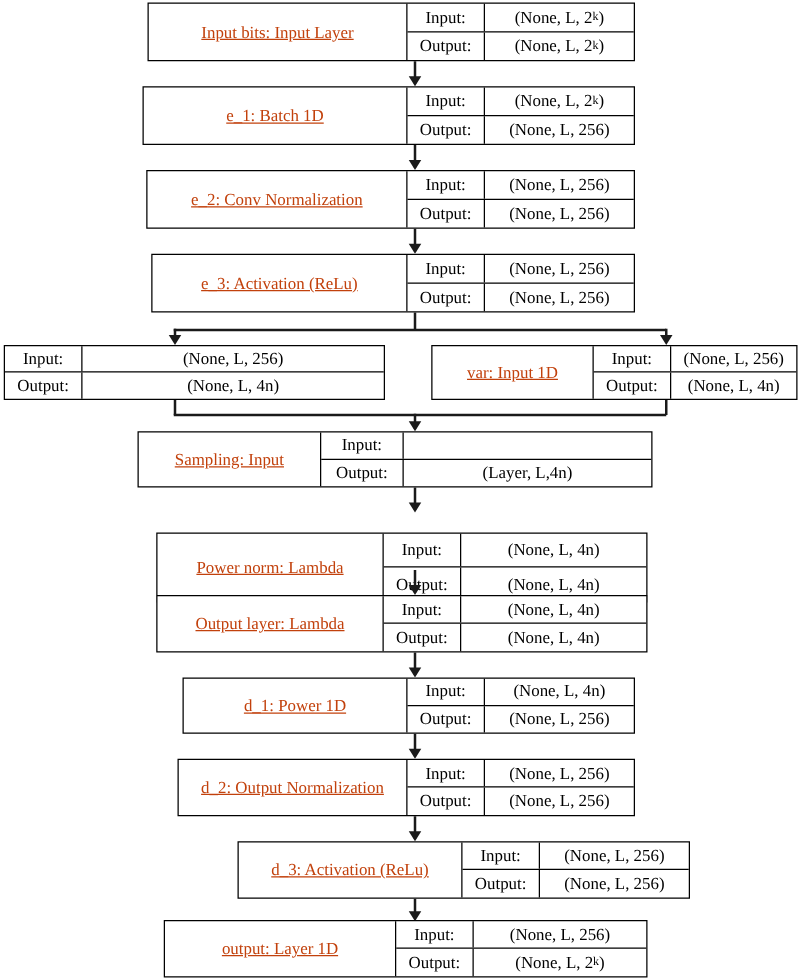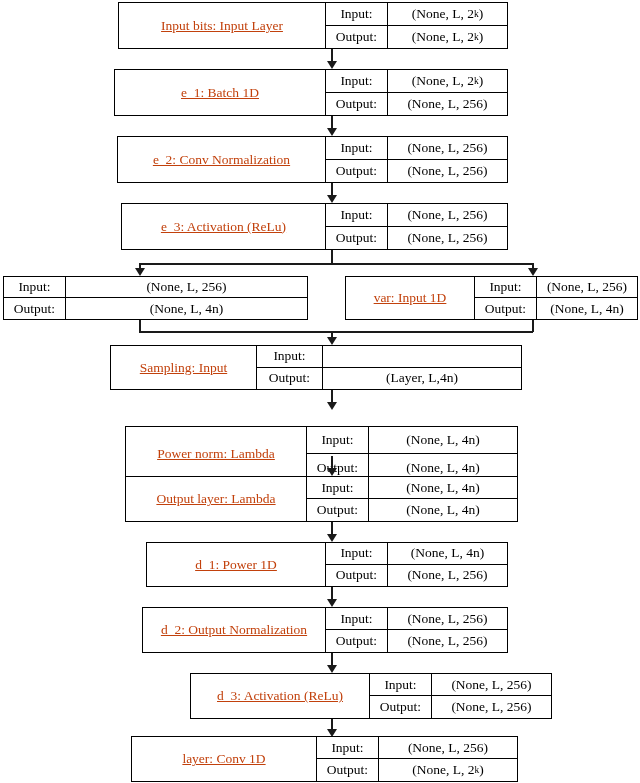--- a/index.html
+++ b/index.html
@@ -325,21 +325,21 @@
         <div class="io-label" style="width:62px;">Output:</div>
         <div class="io-value">(None, L, 256)</div>
       </div>
     </div>
   </div>
 
   <div class="vline" style="left:331px; top:719px; height:15px;"></div>
   <div class="arrowhead" style="left:327px; top:729px;"></div>
 
   <div class="block" style="left:131px; top:736px; width:387px; height:46px;">
-    <div class="block-name" style="width:185px;">layer: Conv 1D</div>
+    <div class="block-name" style="width:185px;">output: Layer 1D</div>
     <div class="block-io">
       <div class="io-row top">
         <div class="io-label" style="width:62px;">Input:</div>
         <div class="io-value">(None, L, 256)</div>
       </div>
       <div class="io-row">
         <div class="io-label" style="width:62px;">Output:</div>
         <div class="io-value">
             <span>(None, L, 2</span>
             <sup>k</sup>

